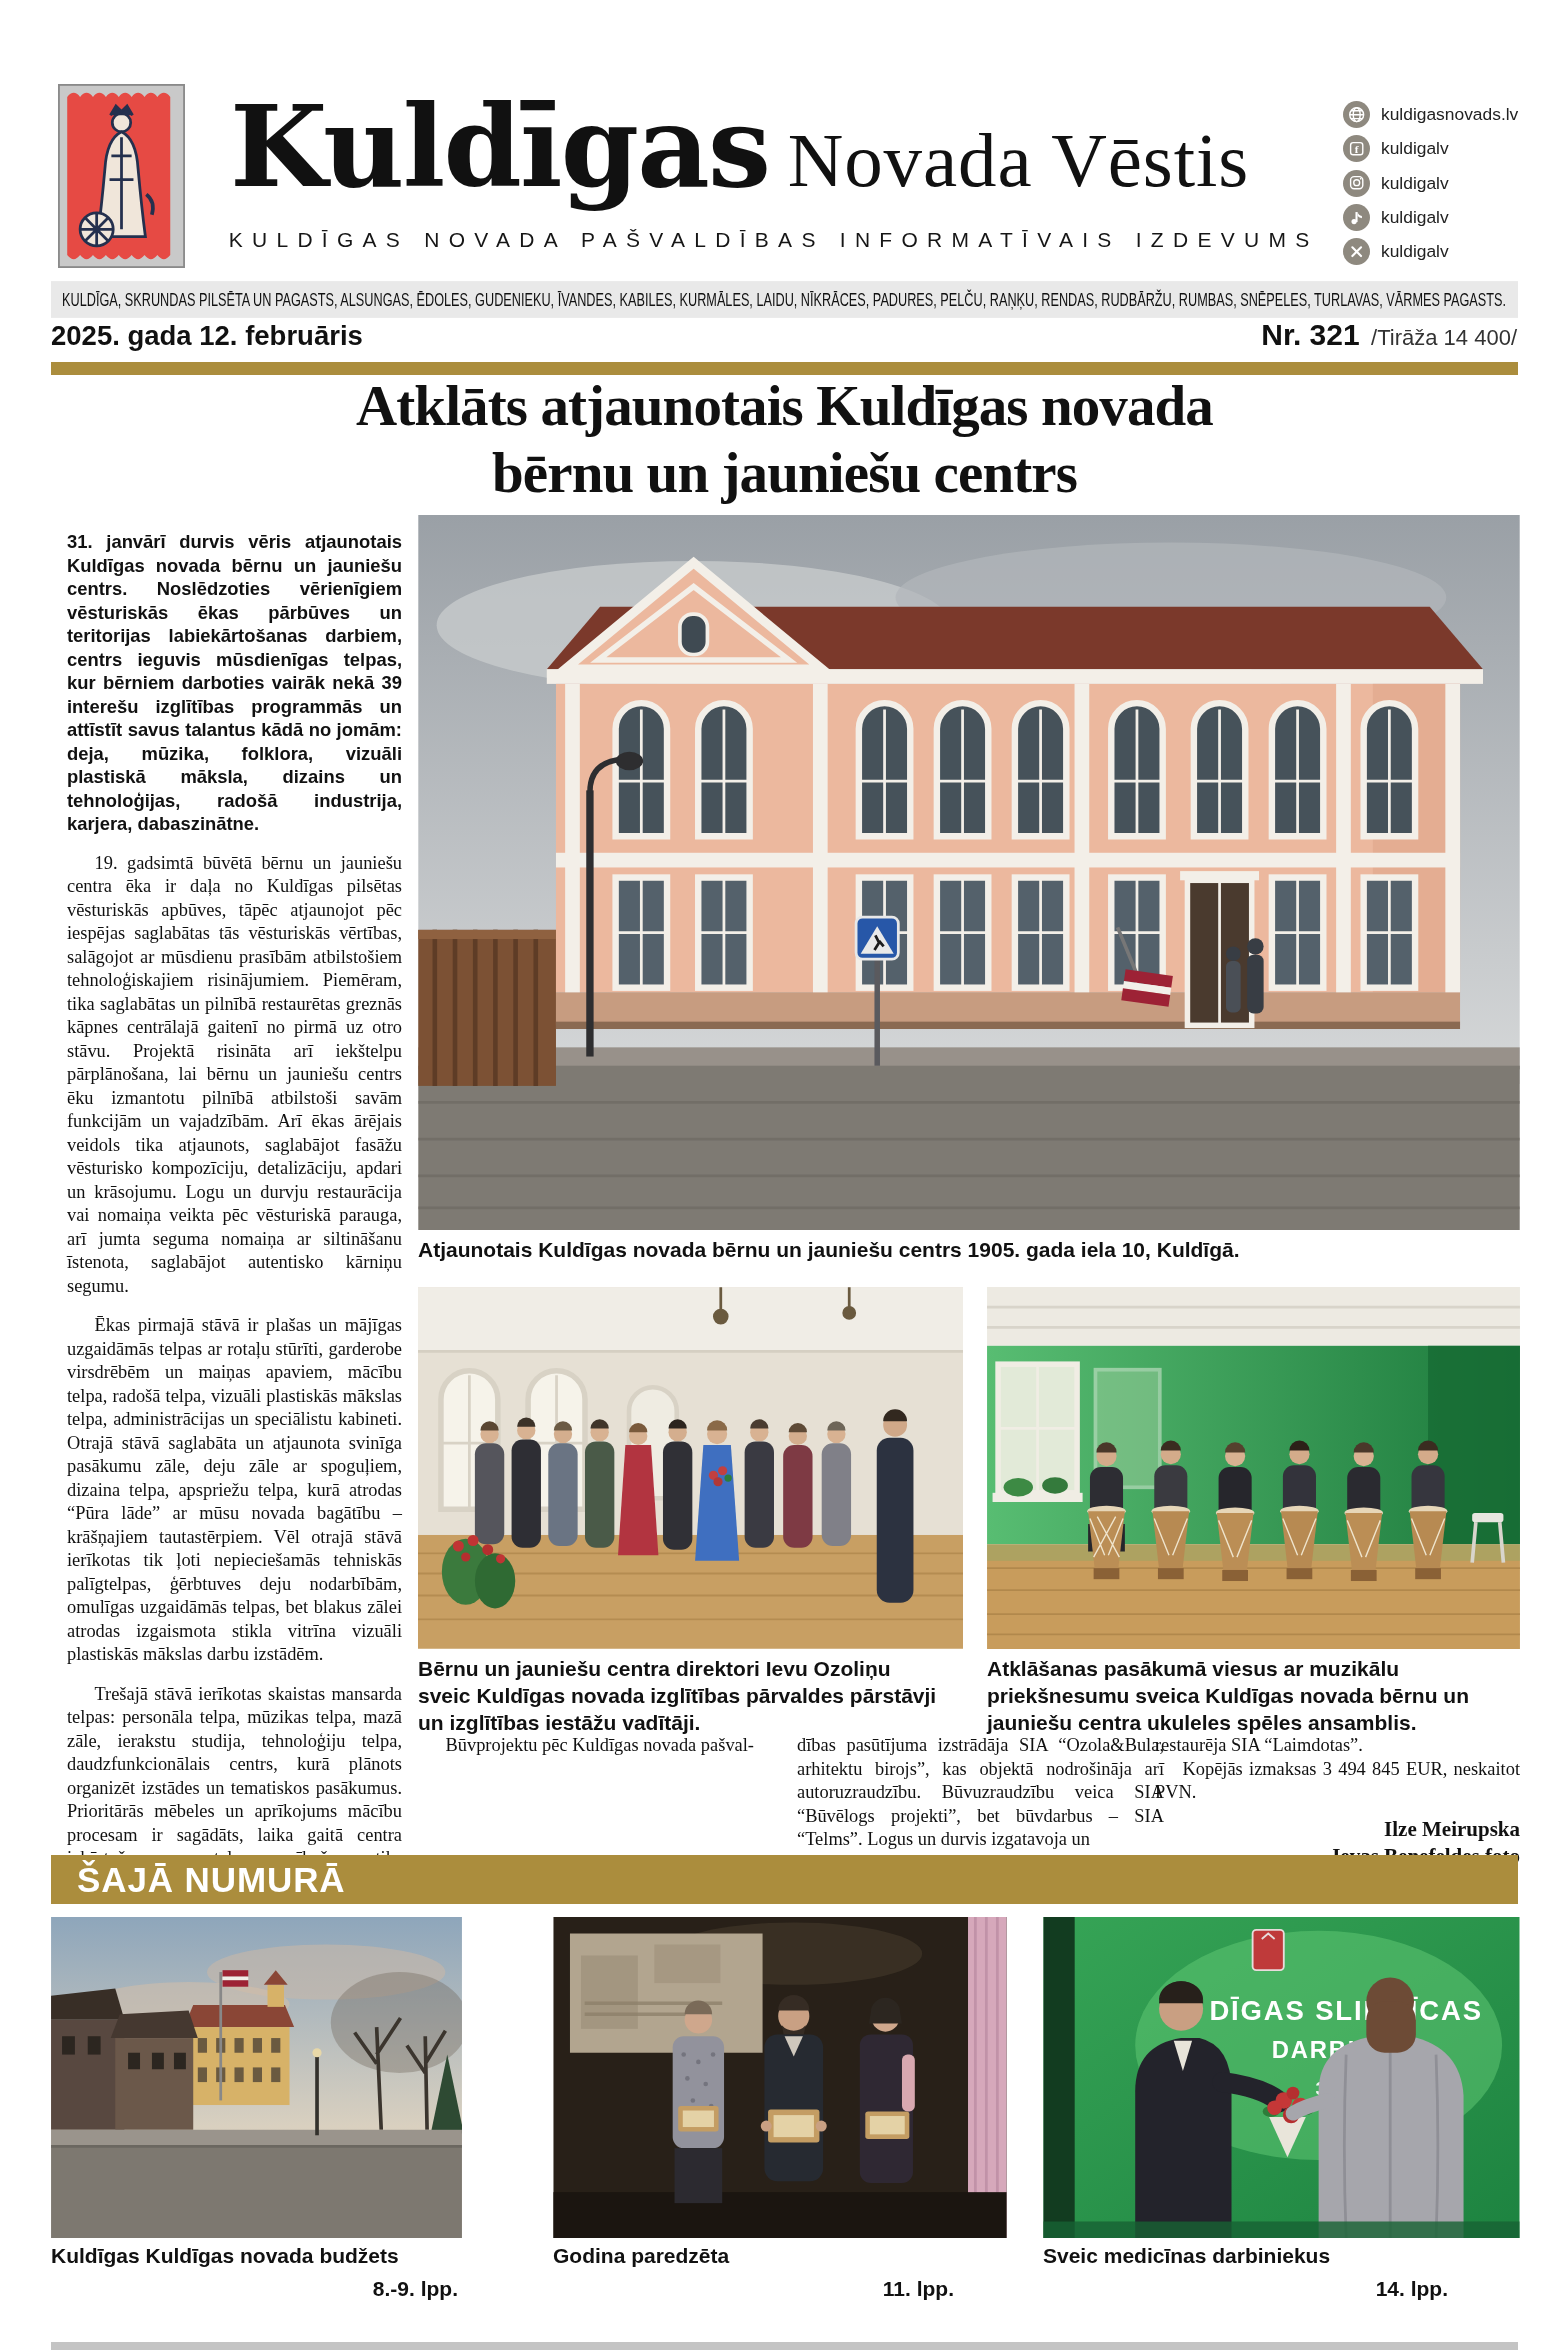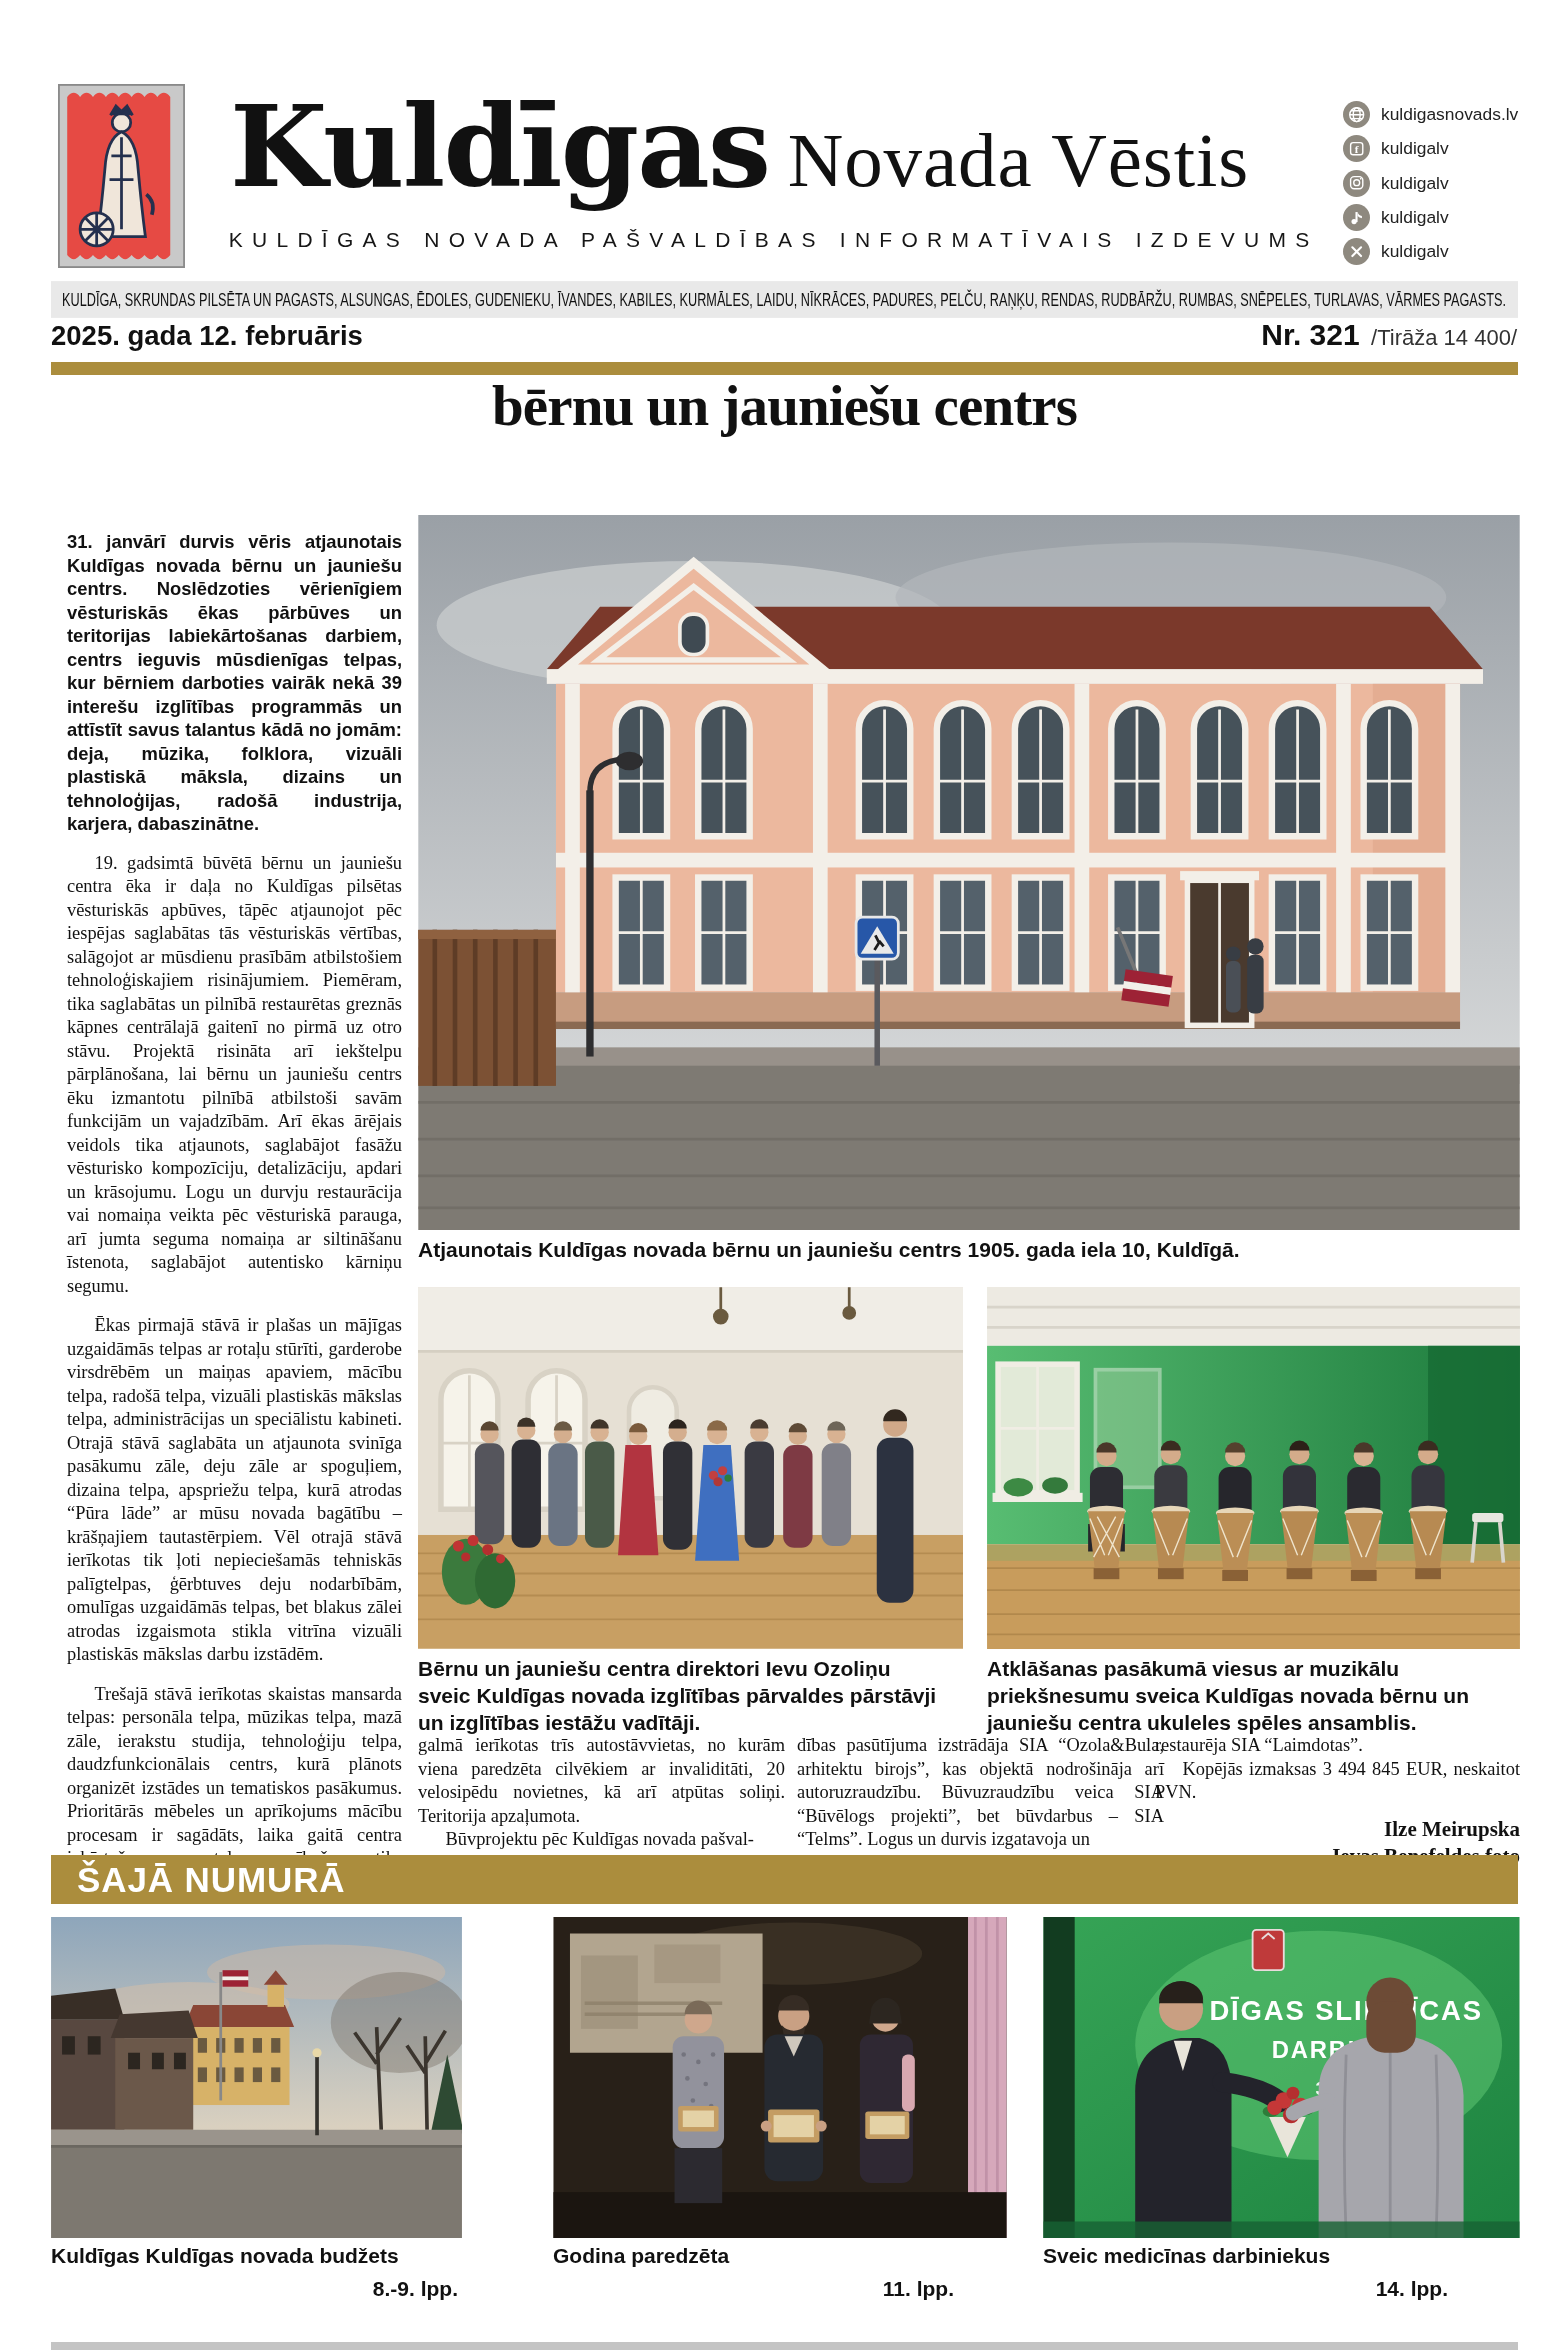--- a/index.html
+++ b/index.html
@@ -147,20 +147,21 @@
   </div>
 
   <div class="abs issue-date">2025. gada 12. februāris</div>
   <div class="abs issue-right">
     <span class="issue-nr">Nr. 321</span>
     <span class="issue-tiraza">/Tirāža 14 400/</span>
   </div>
   <div class="abs gold-bar"></div>
 
   <div class="abs headline">
+    <div>Atklāts atjaunotais Kuldīgas novada</div>
     <div>bērnu un jauniešu centrs</div>
   </div>
 
   <div class="abs colmain serif">
     <p class="lead" style="font-family:'Liberation Sans',sans-serif;text-indent:0;">31. janvārī durvis vēris atjaunotais Kuldīgas novada bērnu un jauniešu centrs. Noslēdzoties vērienīgiem vēsturiskās ēkas pārbūves un teritorijas labiekārtošanas darbiem, centrs ieguvis mūsdienīgas telpas, kur bērniem darboties vairāk nekā 39 interešu izglītības programmās un attīstīt savus talantus kādā no jomām: deja, mūzika, folklora, vizuāli plastiskā māksla, dizains un tehnoloģijas, radošā industrija, karjera, dabaszinātne.</p>
     <p>19. gadsimtā būvētā bērnu un jauniešu centra ēka ir daļa no Kuldīgas pilsētas vēsturiskās apbūves, tāpēc atjaunojot pēc iespējas saglabātas tās vēsturiskās vērtības, salāgojot ar mūsdienu prasībām atbilstošiem tehnoloģiskajiem risinājumiem. Piemēram, tika saglabātas un pilnībā restaurētas greznās kāpnes centrālajā gaitenī no pirmā uz otro stāvu. Projektā risināta arī iekštelpu pārplānošana, lai bērnu un jauniešu centrs ēku izmantotu pilnībā atbilstoši savām funkcijām un vajadzībām. Arī ēkas ārējais veidols tika atjaunots, saglabājot fasāžu vēsturisko kompozīciju, detalizāciju, apdari un krāsojumu. Logu un durvju restaurācija vai nomaiņa veikta pēc vēsturiskā parauga, arī jumta seguma nomaiņa ar siltināšanu īstenota, saglabājot autentisko kārniņu segumu.</p>
     <p>Ēkas pirmajā stāvā ir plašas un mājīgas uzgaidāmās telpas ar rotaļu stūrīti, garderobe virsdrēbēm un maiņas apaviem, mācību telpa, radošā telpa, vizuāli plastiskās mākslas telpa, administrācijas un speciālistu kabineti. Otrajā stāvā saglabāta un atjaunota svinīga pasākumu zāle, deju zāle ar spoguļiem, dizaina telpa, apspriežu telpa, kurā atrodas “Pūra lāde” ar mūsu novada bagātību – krāšņajiem tautastērpiem. Vēl otrajā stāvā ierīkotas tik ļoti nepieciešamās tehniskās palīgtelpas, ģērbtuves deju nodarbībām, omulīgas uzgaidāmās telpas, bet blakus zālei atrodas izgaismota stikla vitrīna vizuāli plastiskās mākslas darbu izstādēm.</p>
     <p>Trešajā stāvā ierīkotas skaistas mansarda telpas: personāla telpa, mūzikas telpa, mazā zāle, ierakstu studija, tehnoloģiju telpa, daudzfunkcionālais centrs, kurā plānots organizēt izstādes un tematiskos pasākumus. Prioritārās mēbeles un aprīkojums mācību procesam ir sagādāts, laika gaitā centra iekārtošana un telpu aprīkošana tiks turpināta. Ēkā nodrošināta vides pieejamība cilvēkiem ar kustību traucējumiem, jo pagalma fasādes piebūves vietā ierīkota kāpņu telpa ar liftu.</p>
     <p>Centrālā ieeja ēkā saglabāta no 1905. gada ielas puses, bet otra ieeja ēkā izbūvēta jaunajā pagalma piebūvē. Atbilstoši skolas vajadzībām izbūvēts žogs, labiekārtota apkārtējā teritorija un vieta āra mācību nodarbībām. Ēkas iekšpa-</p>
   </div>
@@ -455,21 +456,20 @@
         <rect x="528" y="246" width="34" height="10" rx="3" fill="#e8e6e0"></rect>
         <path d="M532,256 L528,300 M558,256 L562,300" stroke="#d8d5cd" stroke-width="4"></path>
       </g>
     </svg>
   </div>
 
   <div class="abs caption cap-left">Bērnu un jauniešu centra direktori Ievu Ozoliņu sveic Kuldīgas novada izglītības pārvaldes pārstāvji un izglītības iestāžu vadītāji.</div>
   <div class="abs caption cap-right">Atklāšanas pasākumā viesus ar muzikālu priekšnesumu sveica Kuldīgas novada bērnu un jauniešu centra ukuleles spēles ansamblis.</div>
 
   <div class="abs bcol" style="left:418px;">
-    <p>galmā ierīkotas trīs autostāvvietas, no kurām viena paredzēta cilvēkiem ar invaliditāti, 20 velosipēdu novietnes, kā arī atpūtas soliņi. Teritorija apzaļumota.</p>
     <p class="ind">Būvprojektu pēc Kuldīgas novada pašval-</p>
   </div>
   <div class="abs bcol" style="left:797px;">
     <p>dības pasūtījuma izstrādāja SIA “Ozola&amp;Bula, arhitektu birojs”, kas objektā nodrošināja arī autoruzraudzību. Būvuzraudzību veica SIA “Būvēlogs projekti”, bet būvdarbus – SIA “Telms”. Logus un durvis izgatavoja un</p>
   </div>
   <div class="abs bcol" style="left:1155px;width:365px;">
     <p>restaurēja SIA “Laimdotas”.</p>
     <p class="ind">Kopējās izmaksas 3 494 845 EUR, neskaitot PVN.</p>
     <div class="byline">
       <div>Ilze Meirupska</div>

